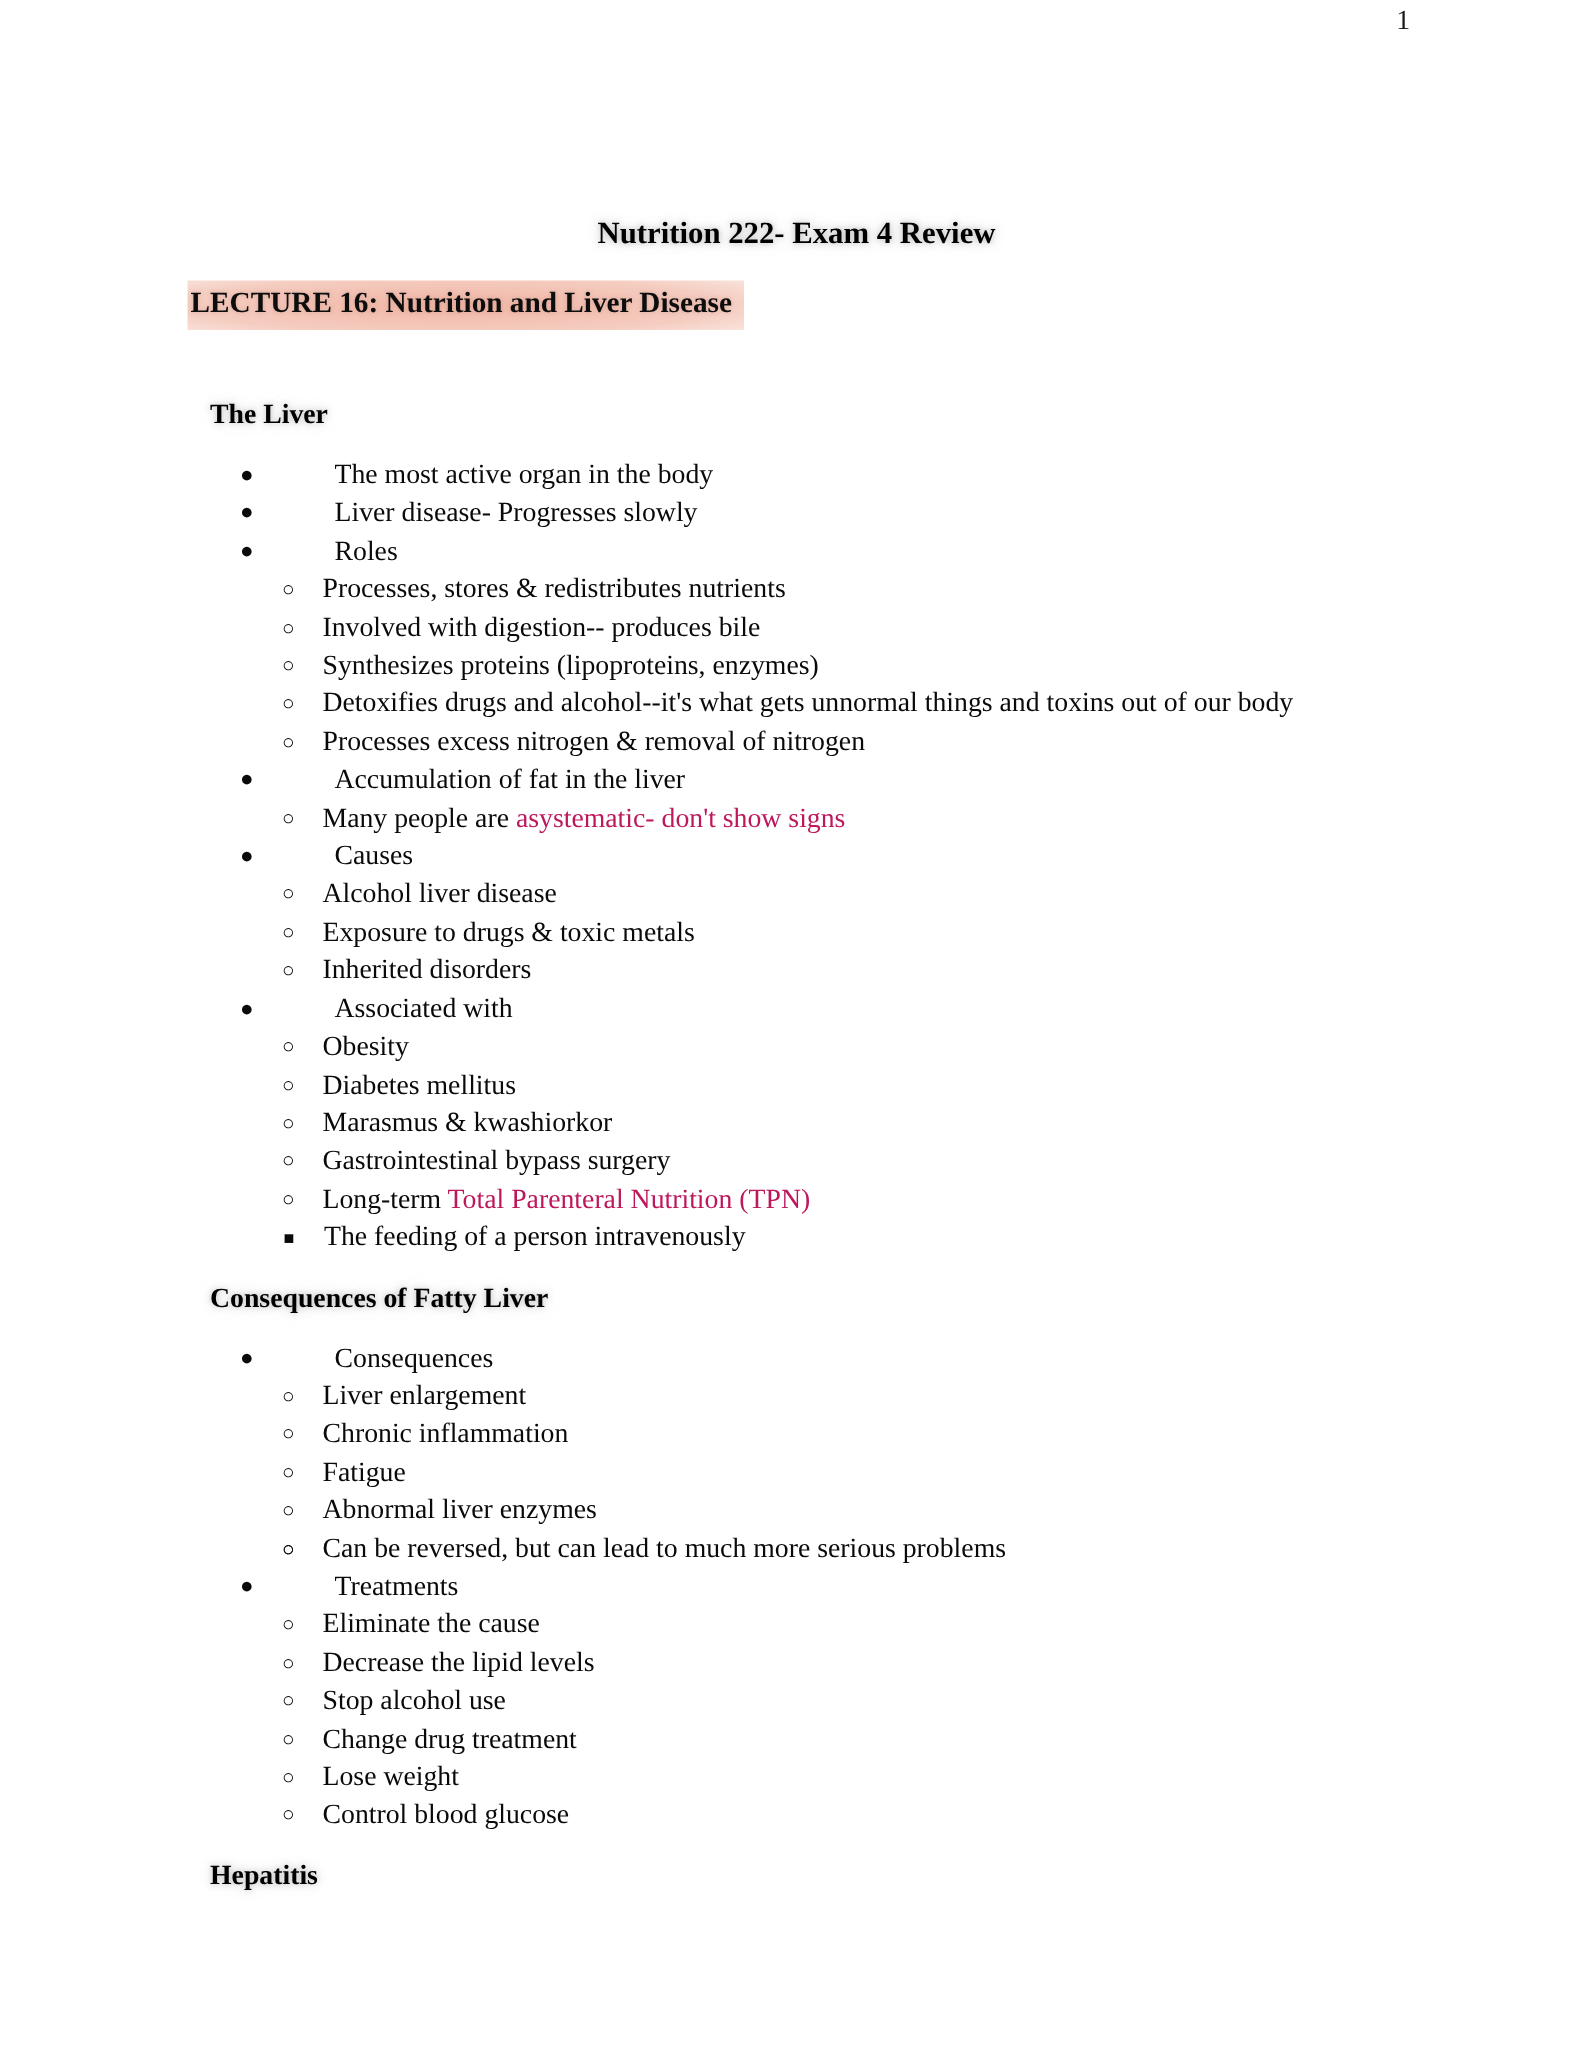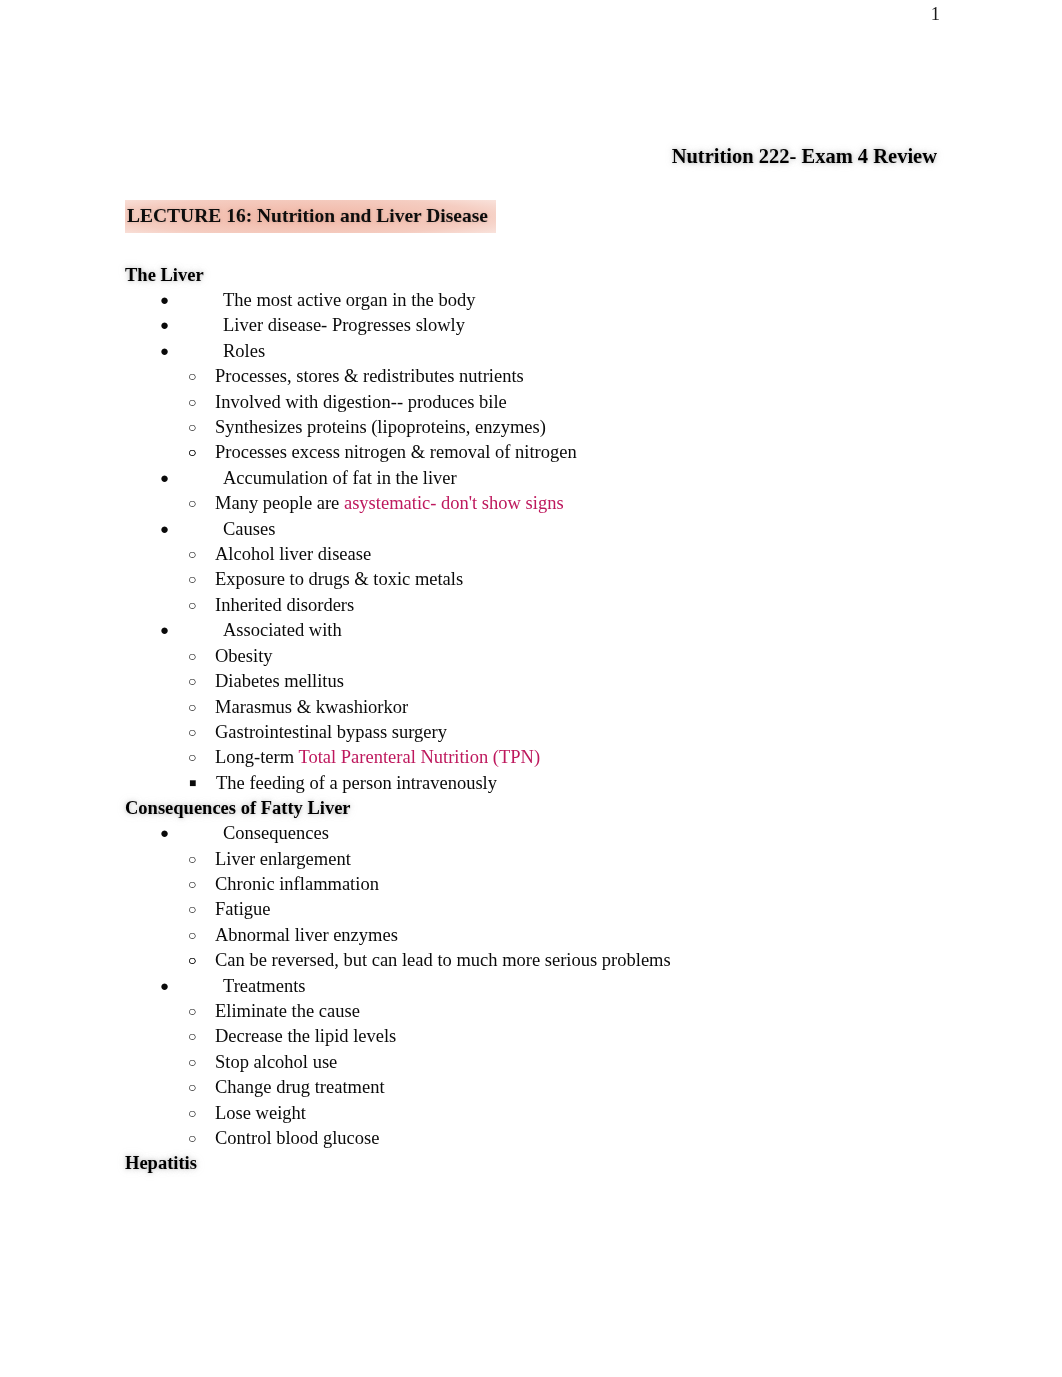--- a/index.html
+++ b/index.html
@@ -35,25 +35,25 @@
 
   
   .doc-body {
     position: absolute;
     left: 125px;
     top: 143px;
     width: 812px;
   }
 
   .doc-title {
-    text-align: right;
+    text-align: center;
     font-size: 20.5px;
     font-weight: bold;
     line-height: 26px;
-    margin: 0 0 31px 0;
+    margin: 0 0 18px 0;
     color: #000;
     text-shadow: 0 0 4px rgba(120,120,120,0.45), 0 0 9px rgba(150,150,150,0.30);
   }
 
   .lecture-heading {
     font-size: 19.5px;
     font-weight: bold;
     line-height: 26px;
     margin: 0 0 30px 0;
     display: inline-block;
@@ -73,21 +73,21 @@
     font-size: 18.5px;
     font-weight: bold;
     line-height: 25px;
     margin: 0;
     padding: 0;
     display: inline-block;
     color: #000;
     text-shadow: 0 0 4px rgba(125,125,125,0.45), 0 0 10px rgba(160,160,160,0.28);
   }
   .section-heading-wrap {
-    margin: 0;
+    margin: 15px;
     padding: 0;
     line-height: 25px;
   }
 
   ul.lv1, ul.lv2, ul.lv3 {
     margin: 0;
     padding: 0;
     list-style: none;
   }
 
@@ -186,20 +186,21 @@
       <li class="item">
         <span class="bullet">○</span>
         <span class="txt">Involved with digestion-- produces bile</span>
       </li>
       <li class="item">
         <span class="bullet">○</span>
         <span class="txt">Synthesizes proteins (lipoproteins, enzymes)</span>
       </li>
       <li class="item">
         <span class="bullet">○</span>
+        <span class="txt">Detoxifies drugs and alcohol--it's what gets unnormal things and toxins out of our body</span>
       </li>
       <li class="item">
         <span class="bullet">○</span>
         <span class="txt">Processes excess nitrogen &amp; removal of nitrogen</span>
       </li>
     </ul>
 
 
     <ul class="lv1">
       <li class="item">

